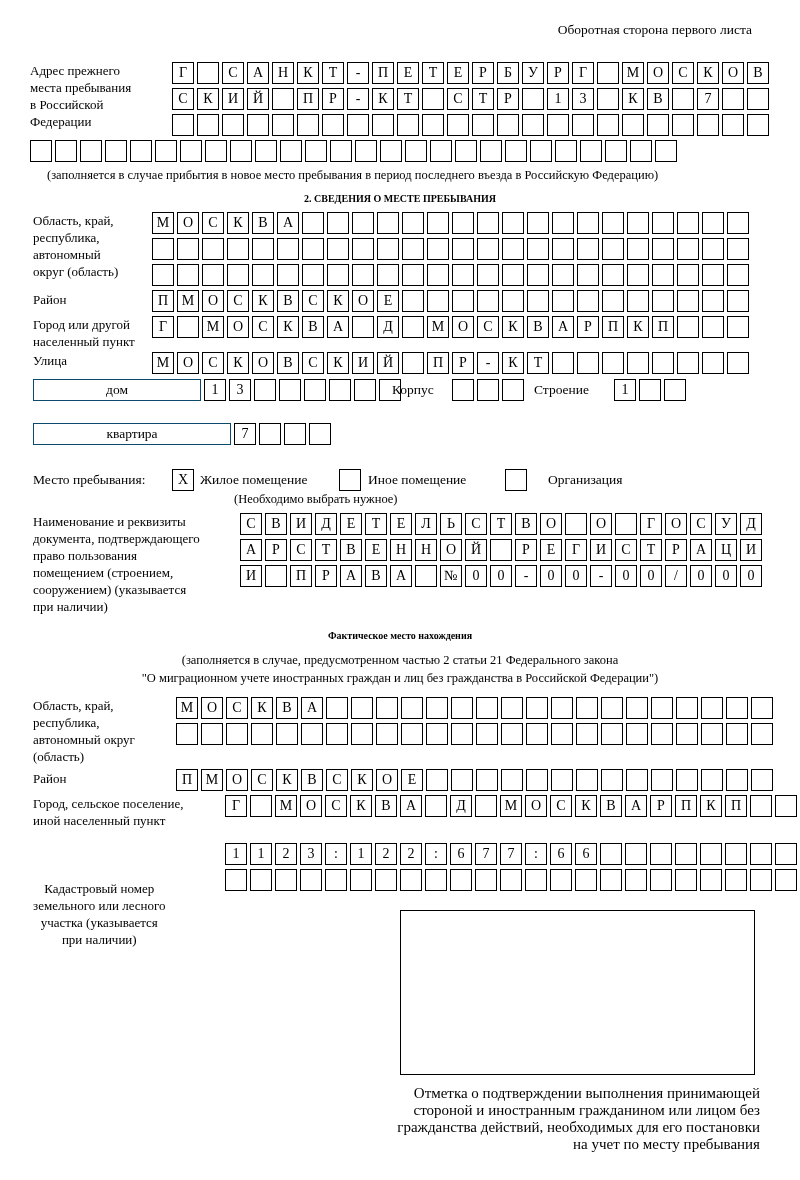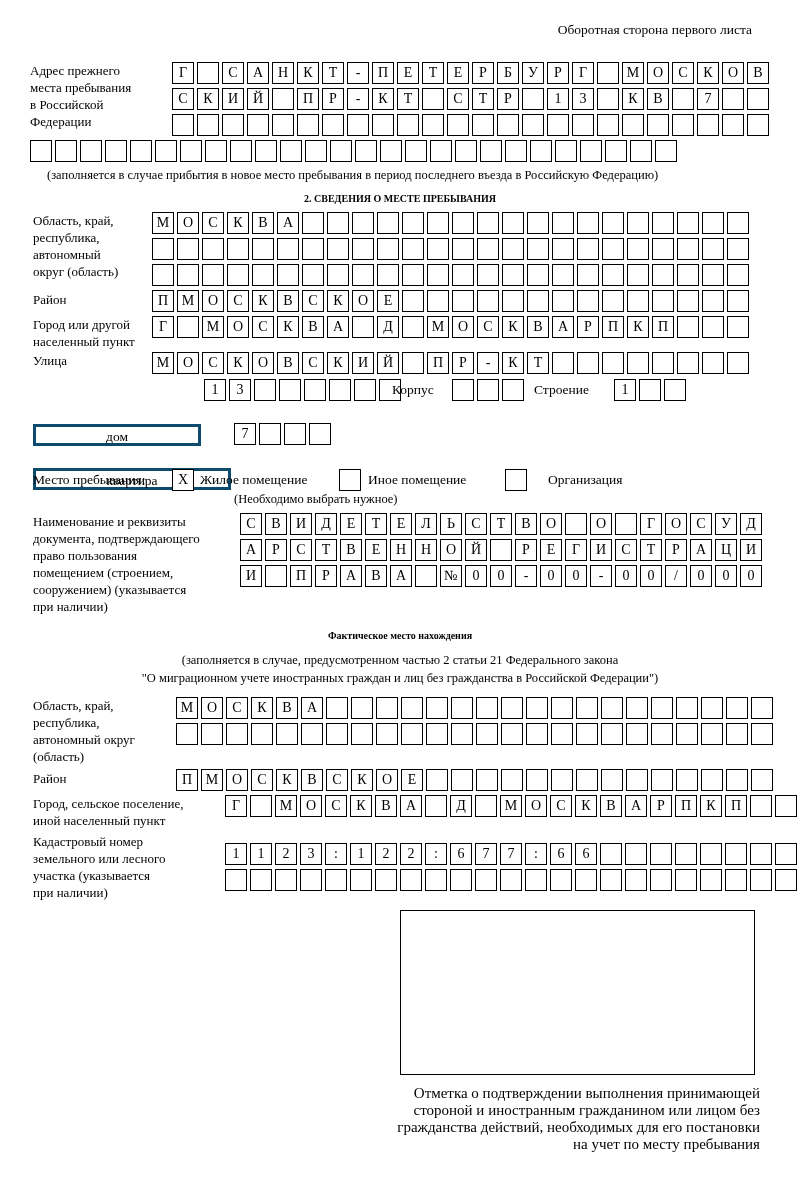--- a/index.html
+++ b/index.html
@@ -66,27 +66,26 @@
     position: absolute;
     width: 100%;
     text-align: center;
     font-size: 12.5px;
   }
   .note {
     position: absolute;
     font-size: 12.5px;
   }
   .boxline {
-    border: 3px solid #0c4a6e;
+    border: 1px solid #0c4a6e;
     box-sizing: border-box;
     height: 22px;
     font-size: 13.5px;
     text-align: center;
     line-height: 20px;
-    margin-top: 45px;
   }
   .inline-label {
     font-size: 13.5px;
     line-height: 22px;
   }
   .bigbox {
     position: absolute;
     border: 1px solid #000;
     box-sizing: border-box;
   }
@@ -619,21 +618,21 @@
       <div class="cell">В</div>
       <div class="cell">А</div>
       <div class="cell">Р</div>
       <div class="cell">П</div>
       <div class="cell">К</div>
       <div class="cell">П</div>
       <div class="cell"></div>
       <div class="cell"></div>
     </div>
 
-  <div class="label" style="position:absolute; left:33px; top:833px;">Кадастровый номер
+  <div class="label" style="position:absolute; left:33px; top:880px;text-align:center;">Кадастровый номер
 земельного или лесного
 участка (указывается
 при наличии)</div>
   <div class="cells" id="al-cad-0" style="position:absolute; left:225px; top:843px;">
       <div class="cell">1</div>
       <div class="cell">1</div>
       <div class="cell">2</div>
       <div class="cell">3</div>
       <div class="cell">:</div>
       <div class="cell">1</div>

